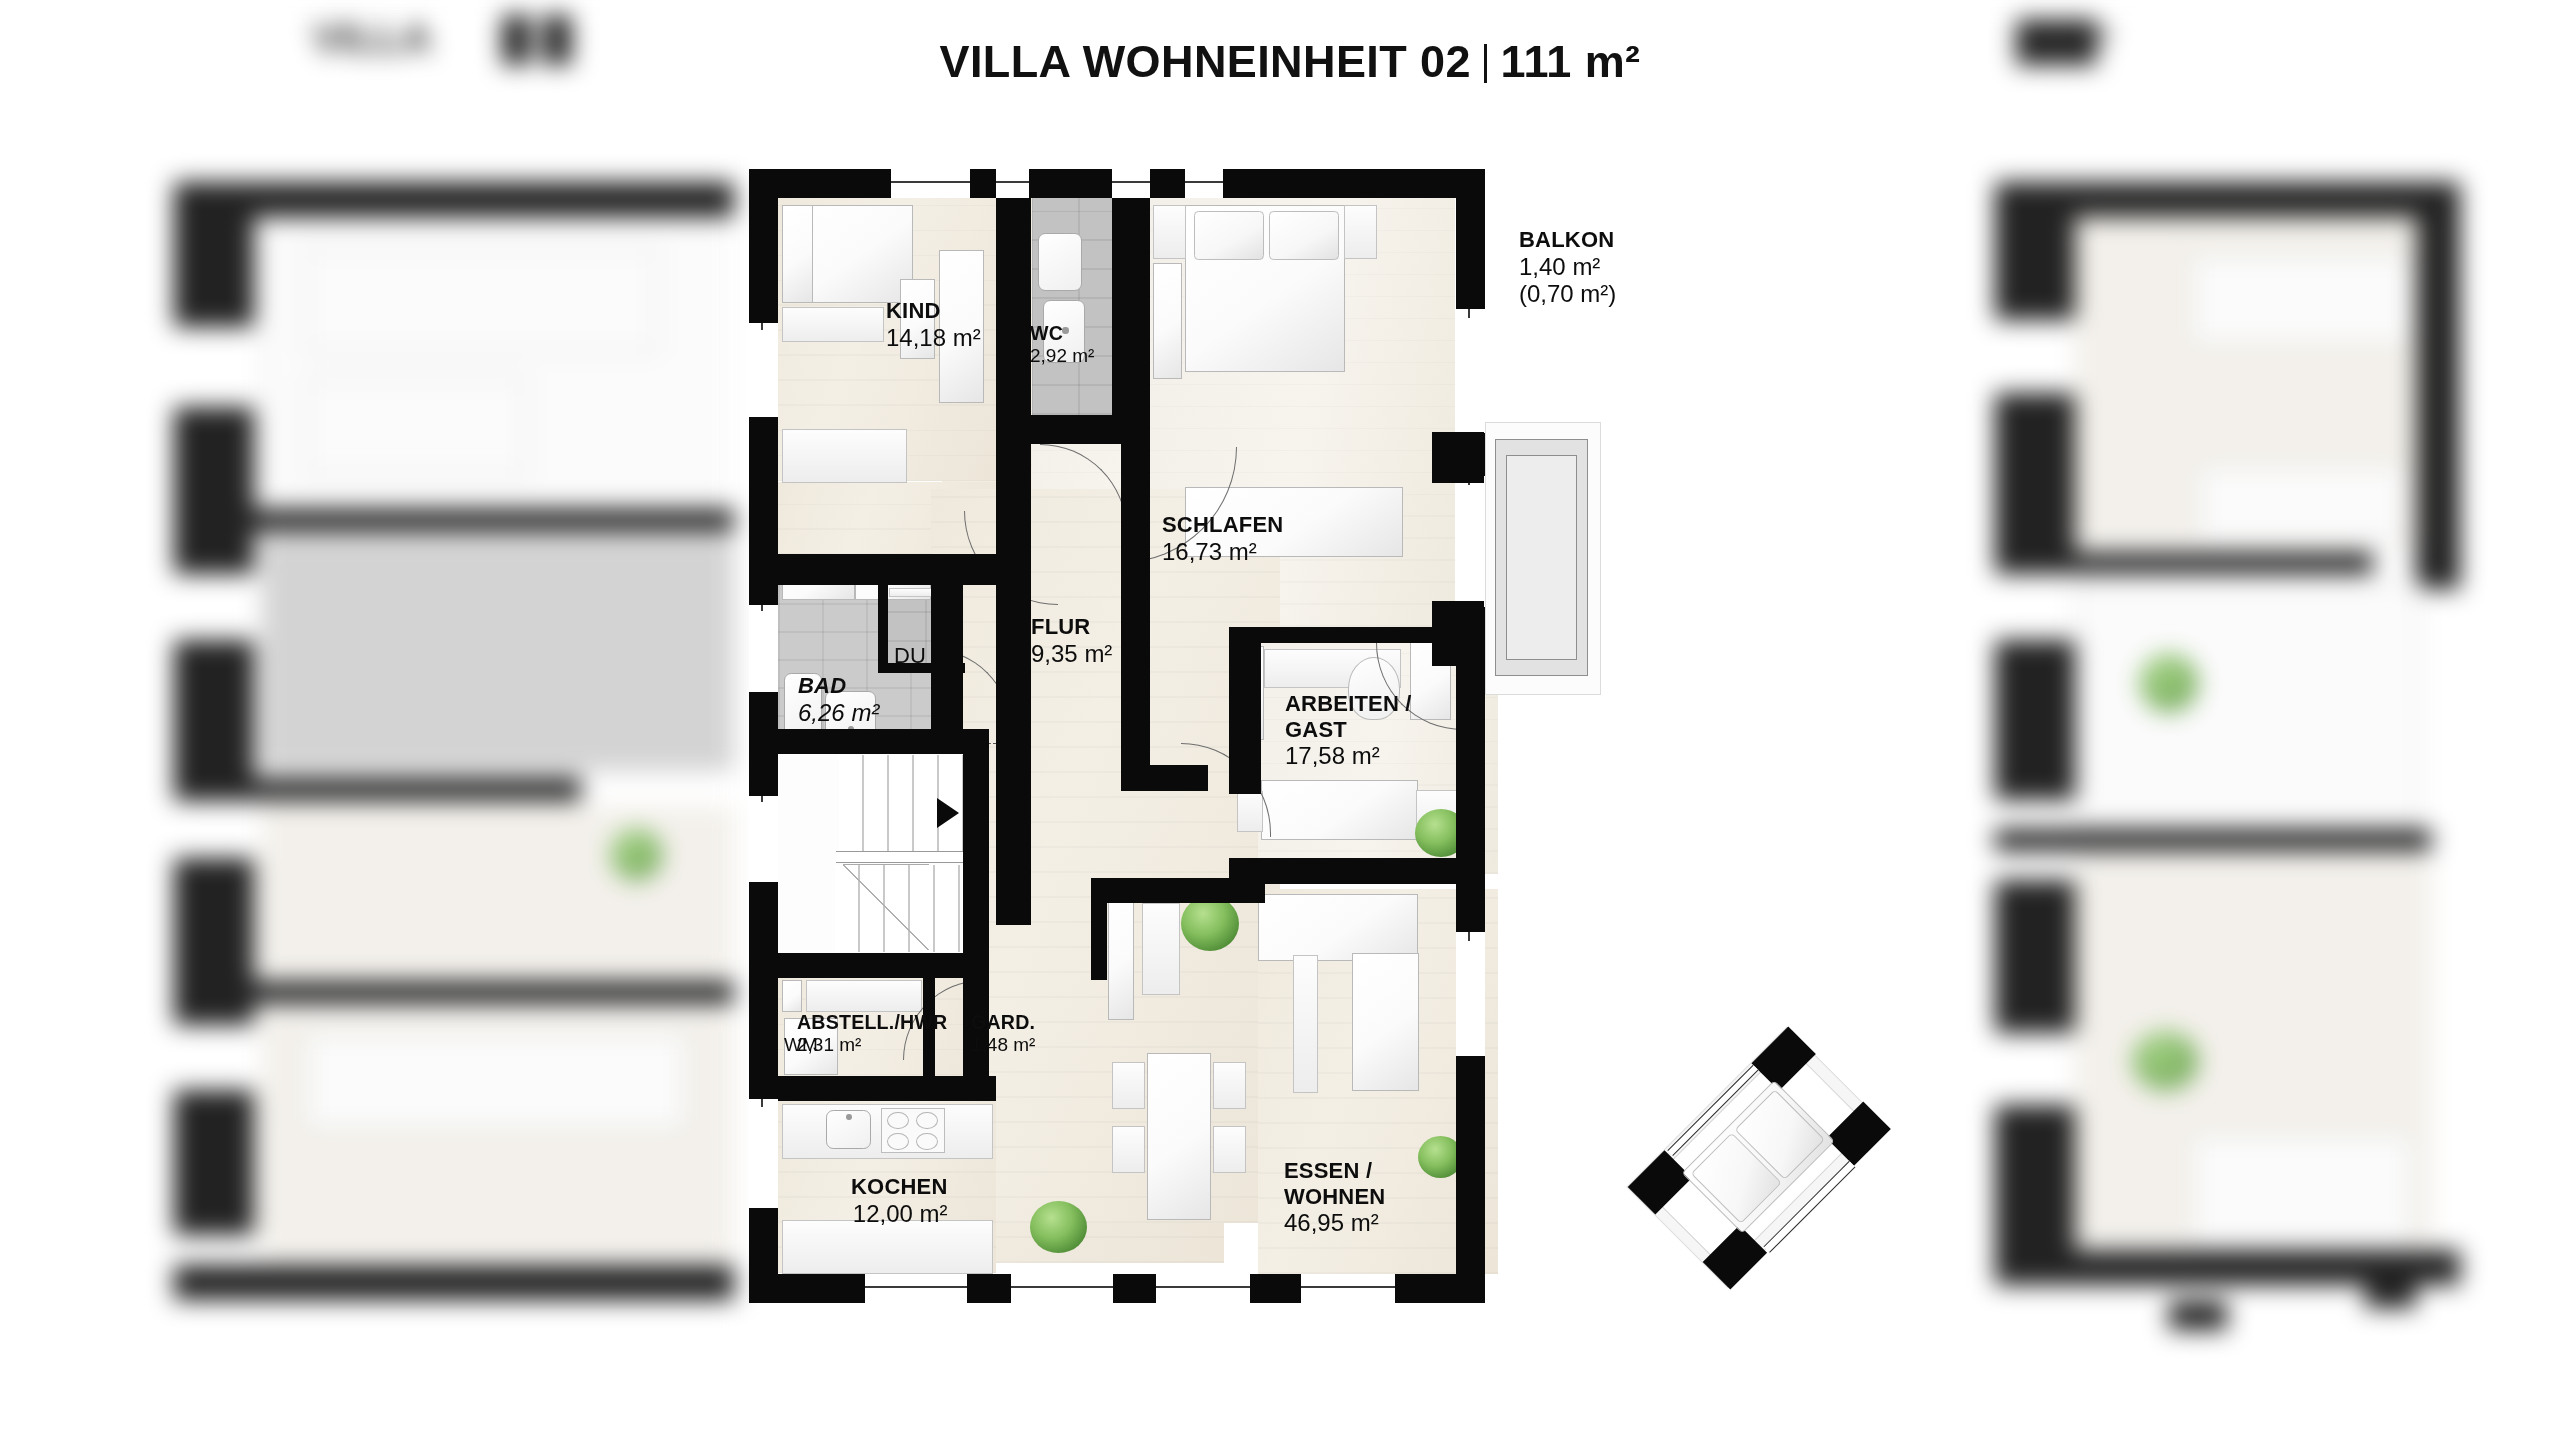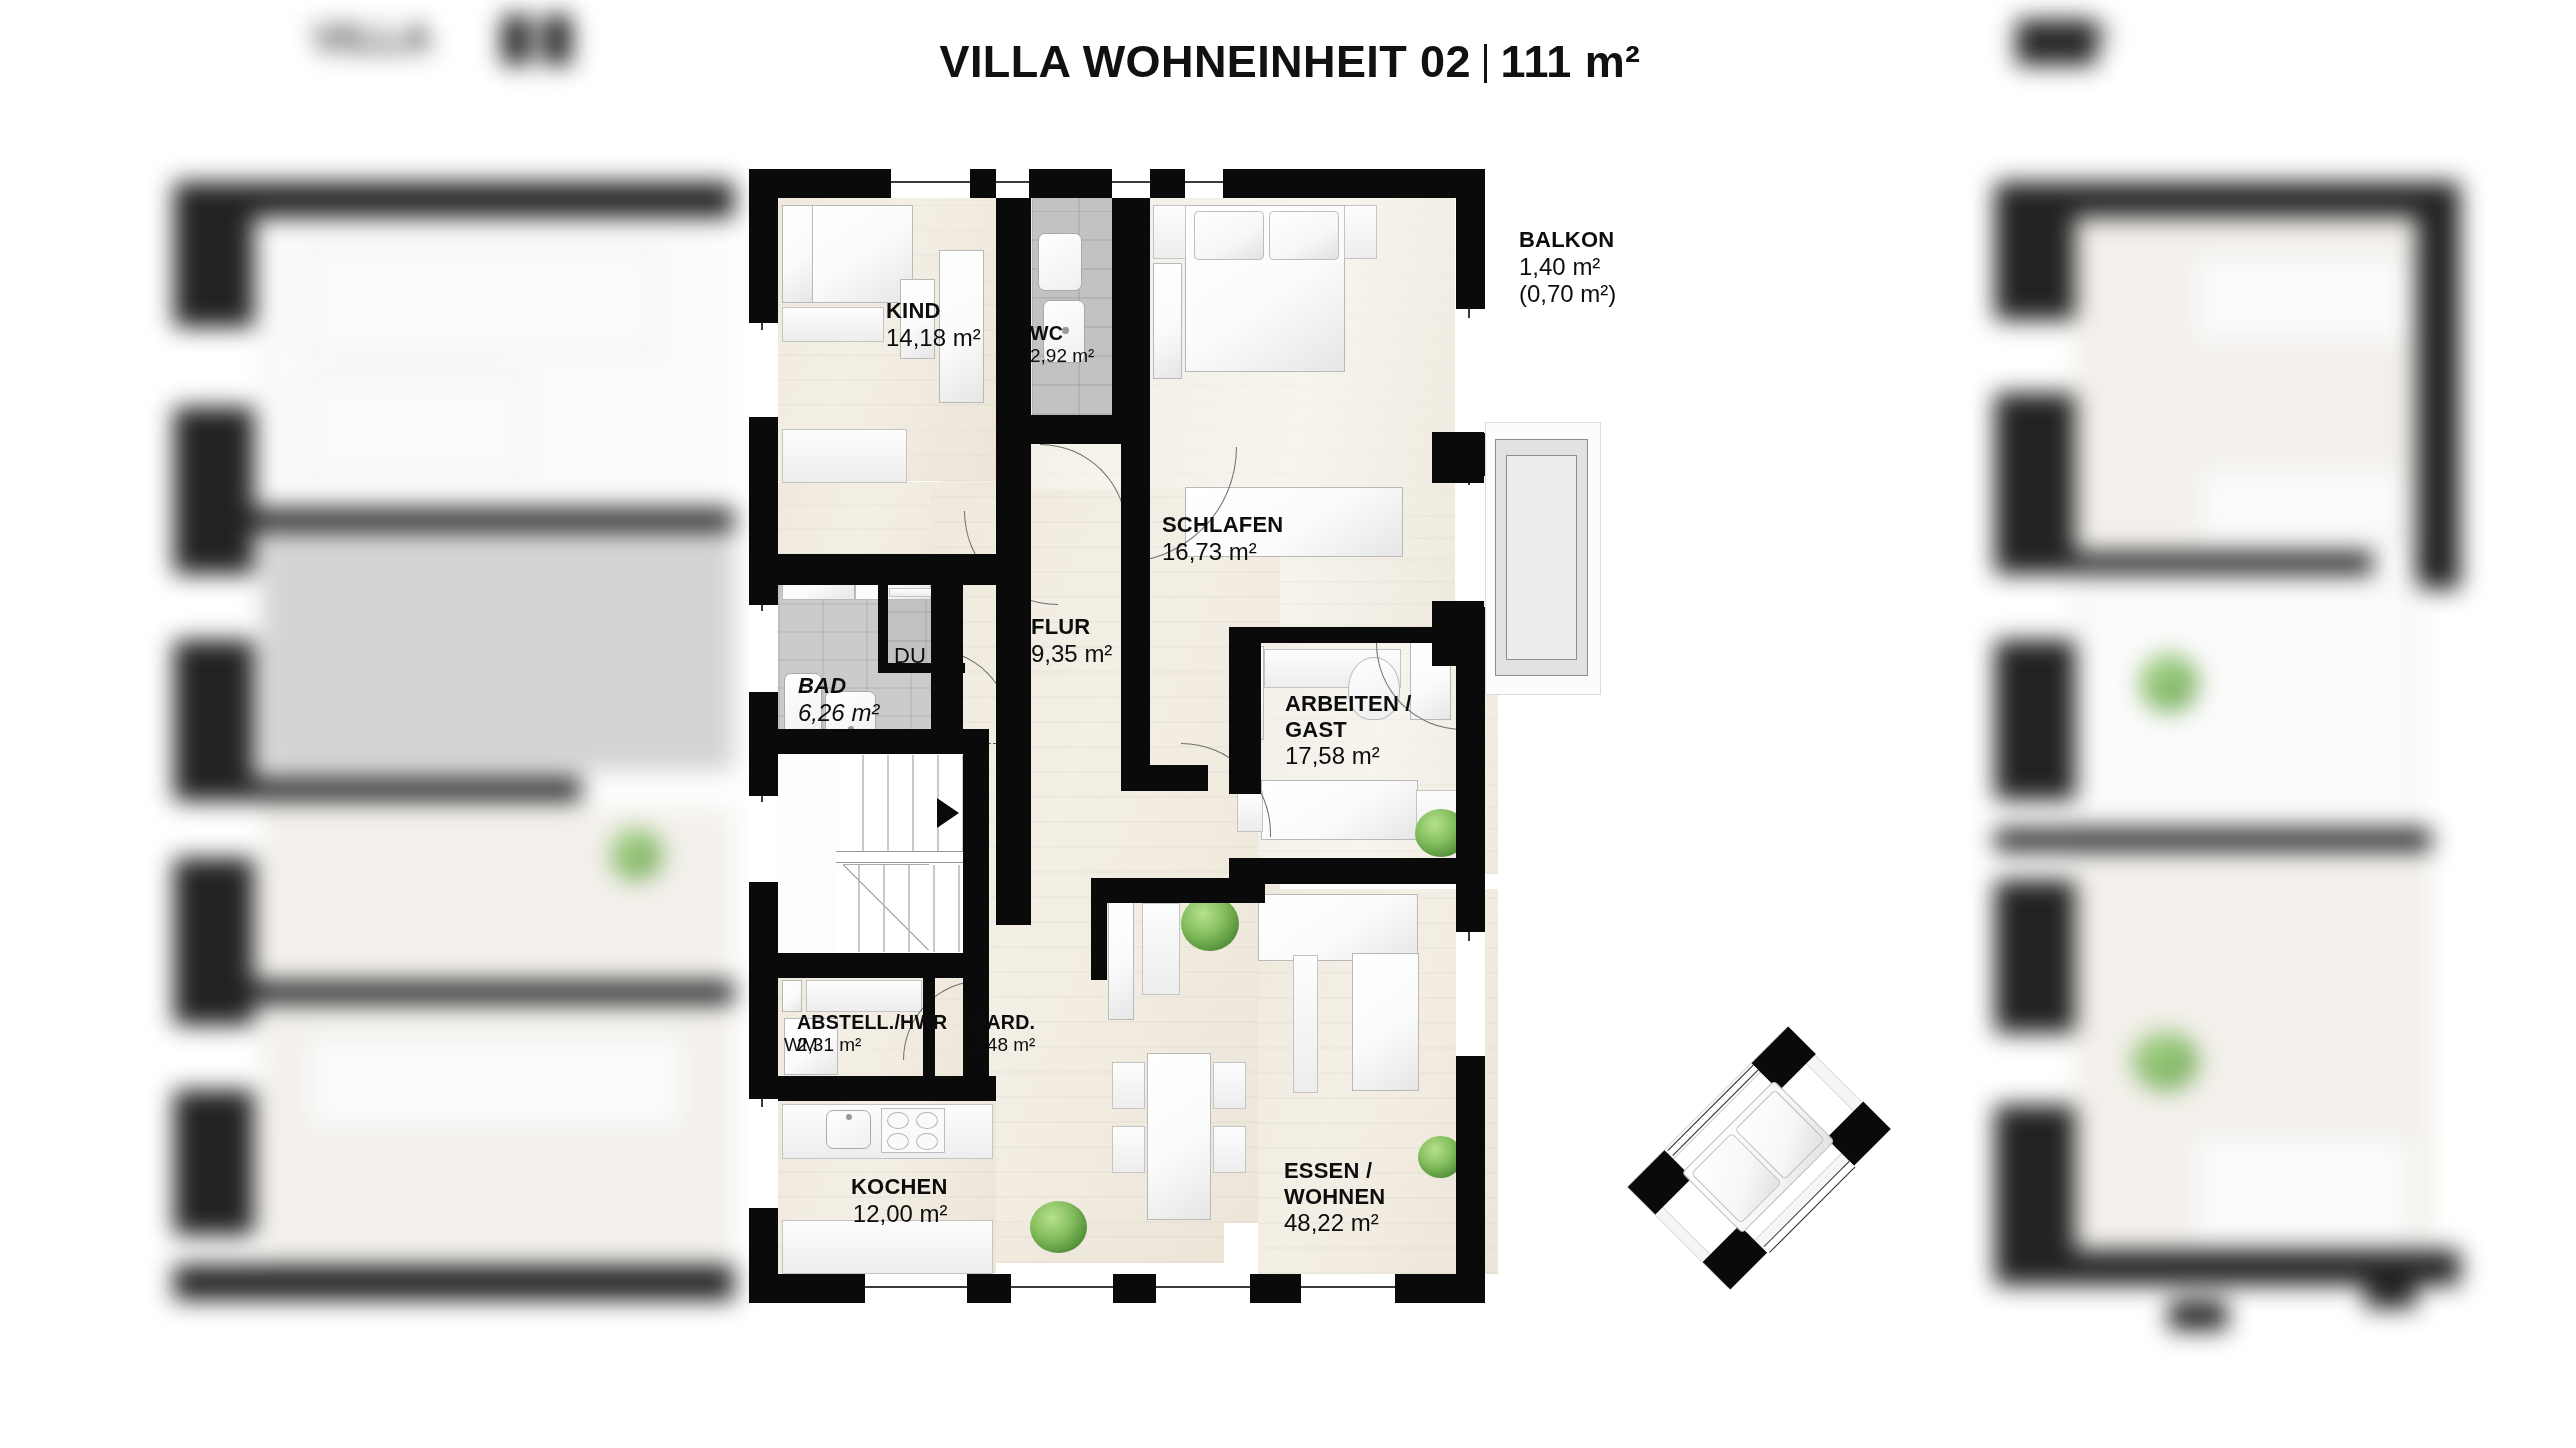--- a/index.html
+++ b/index.html
@@ -394,21 +394,21 @@
   </div>
 
   <div class="lbl" style="left:102px;top:1005px;z-index:20;text-align:right;">
     <div class="nm">KOCHEN</div>
     <div class="ar">12,00 m²</div>
   </div>
 
   <div class="lbl" style="left:535px;top:989px;z-index:20;">
     <div class="nm">ESSEN /</div>
     <div class="nm">WOHNEN</div>
-    <div class="ar">48,22 m²</div>
+    <div class="ar">46,95 m²</div>
   </div>
 
   <div class="lbl" style="left:770px;top:58px;z-index:22;">
     <div class="nm">BALKON</div>
     <div class="ar">1,40 m²</div>
     <div class="ar">(0,70 m²)</div>
   </div>
 
 </div>
 

